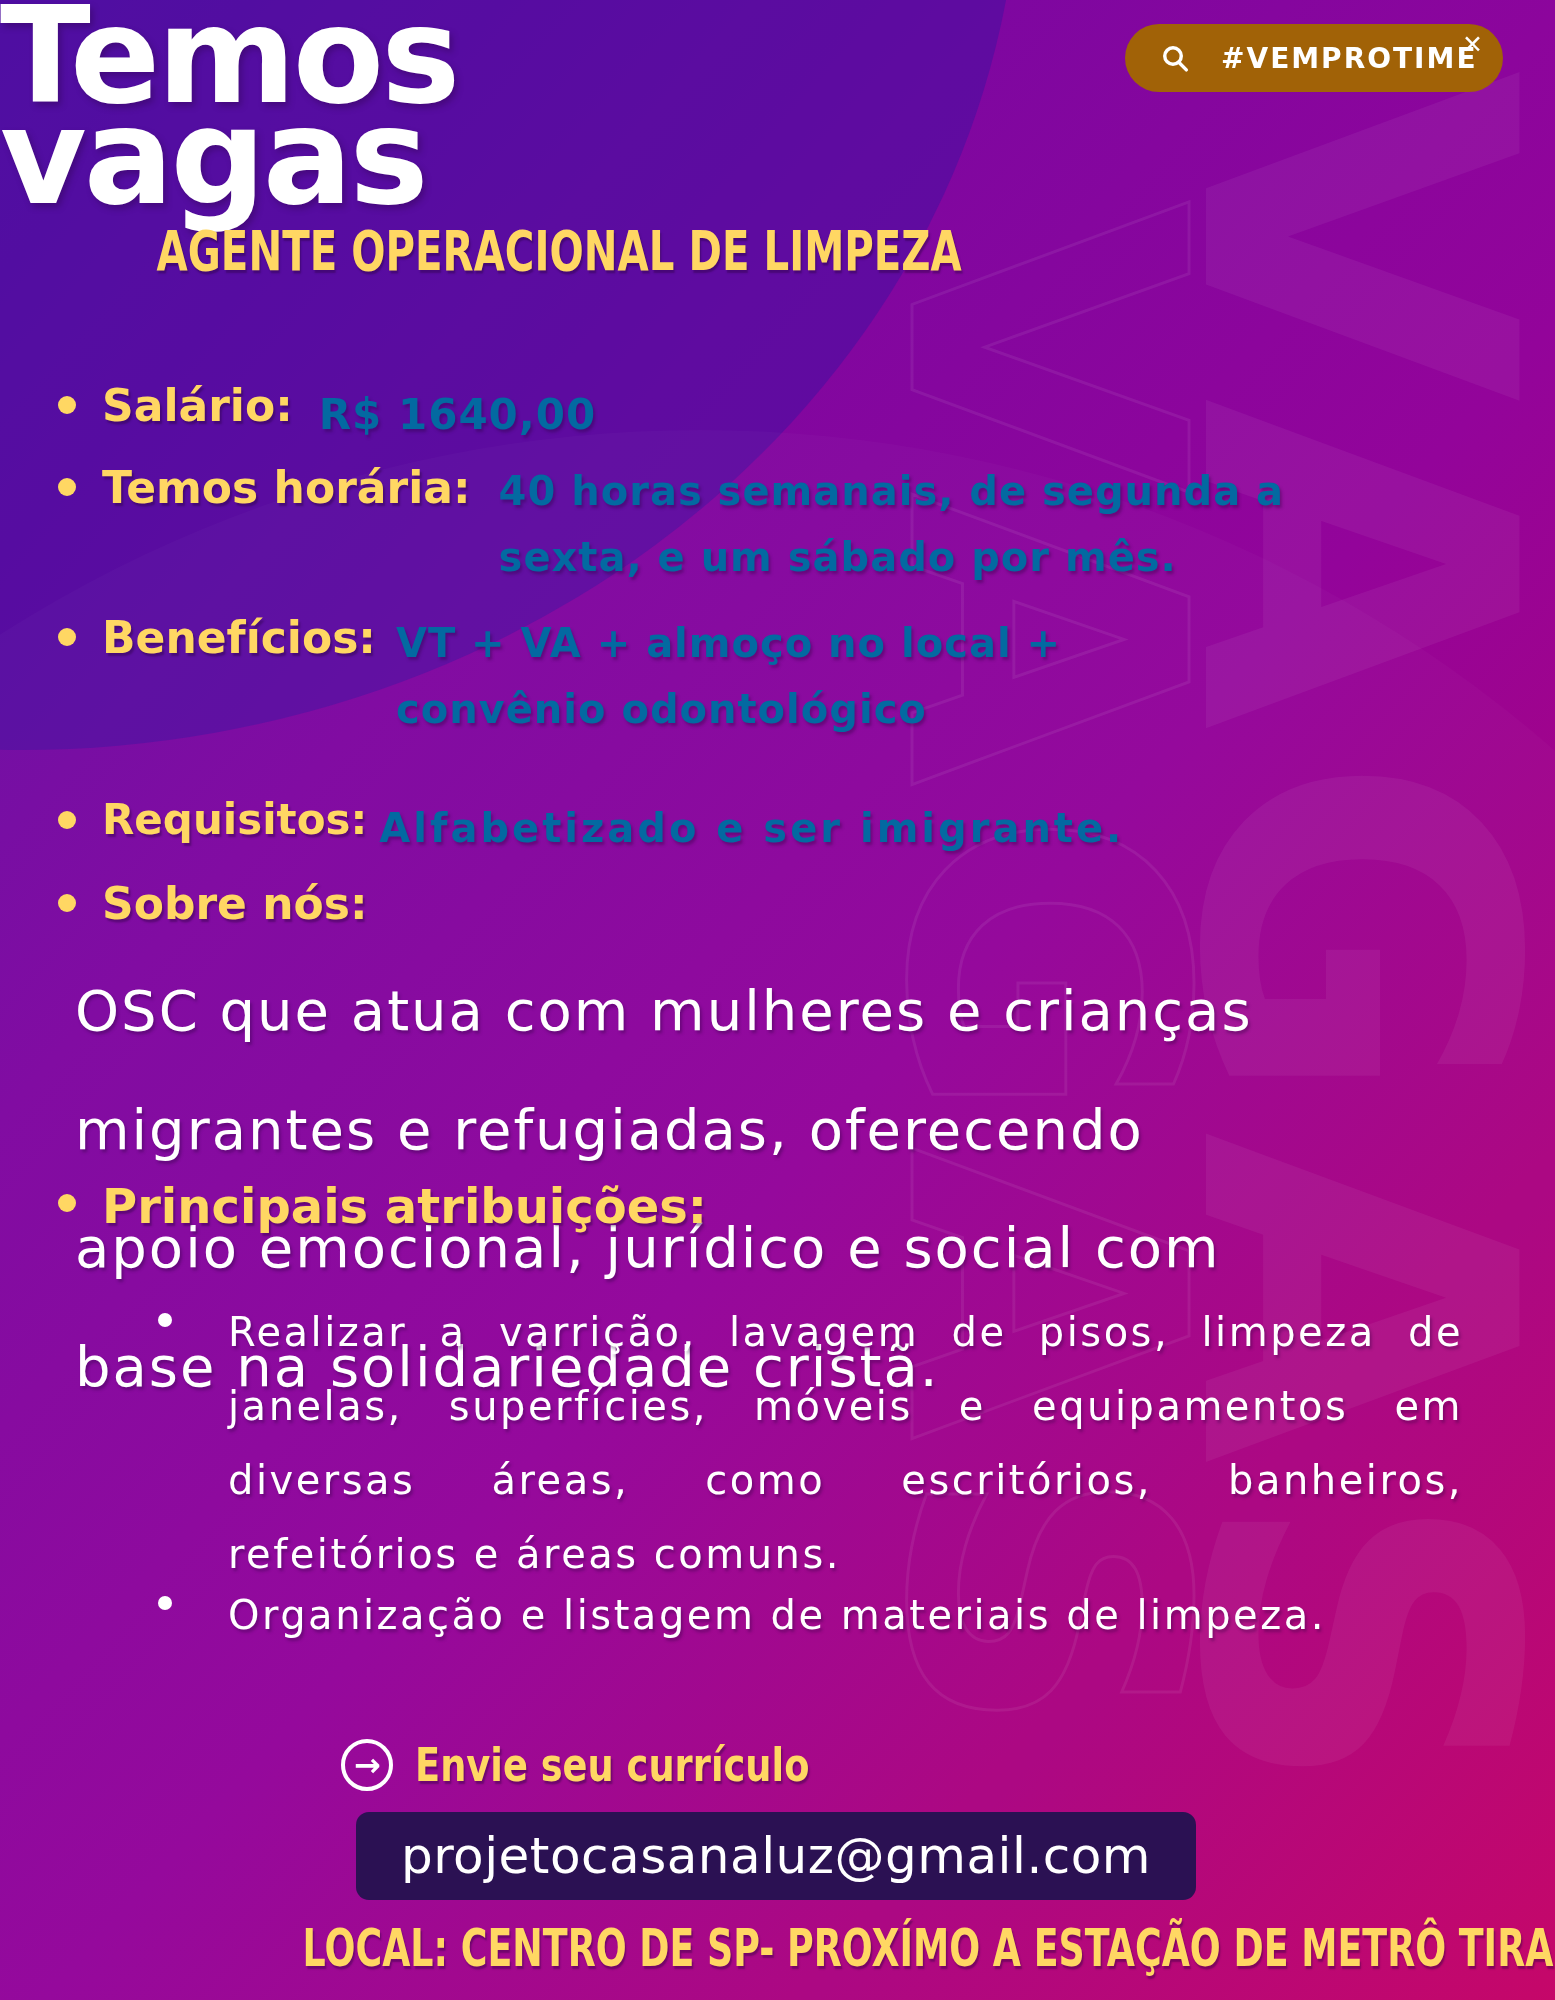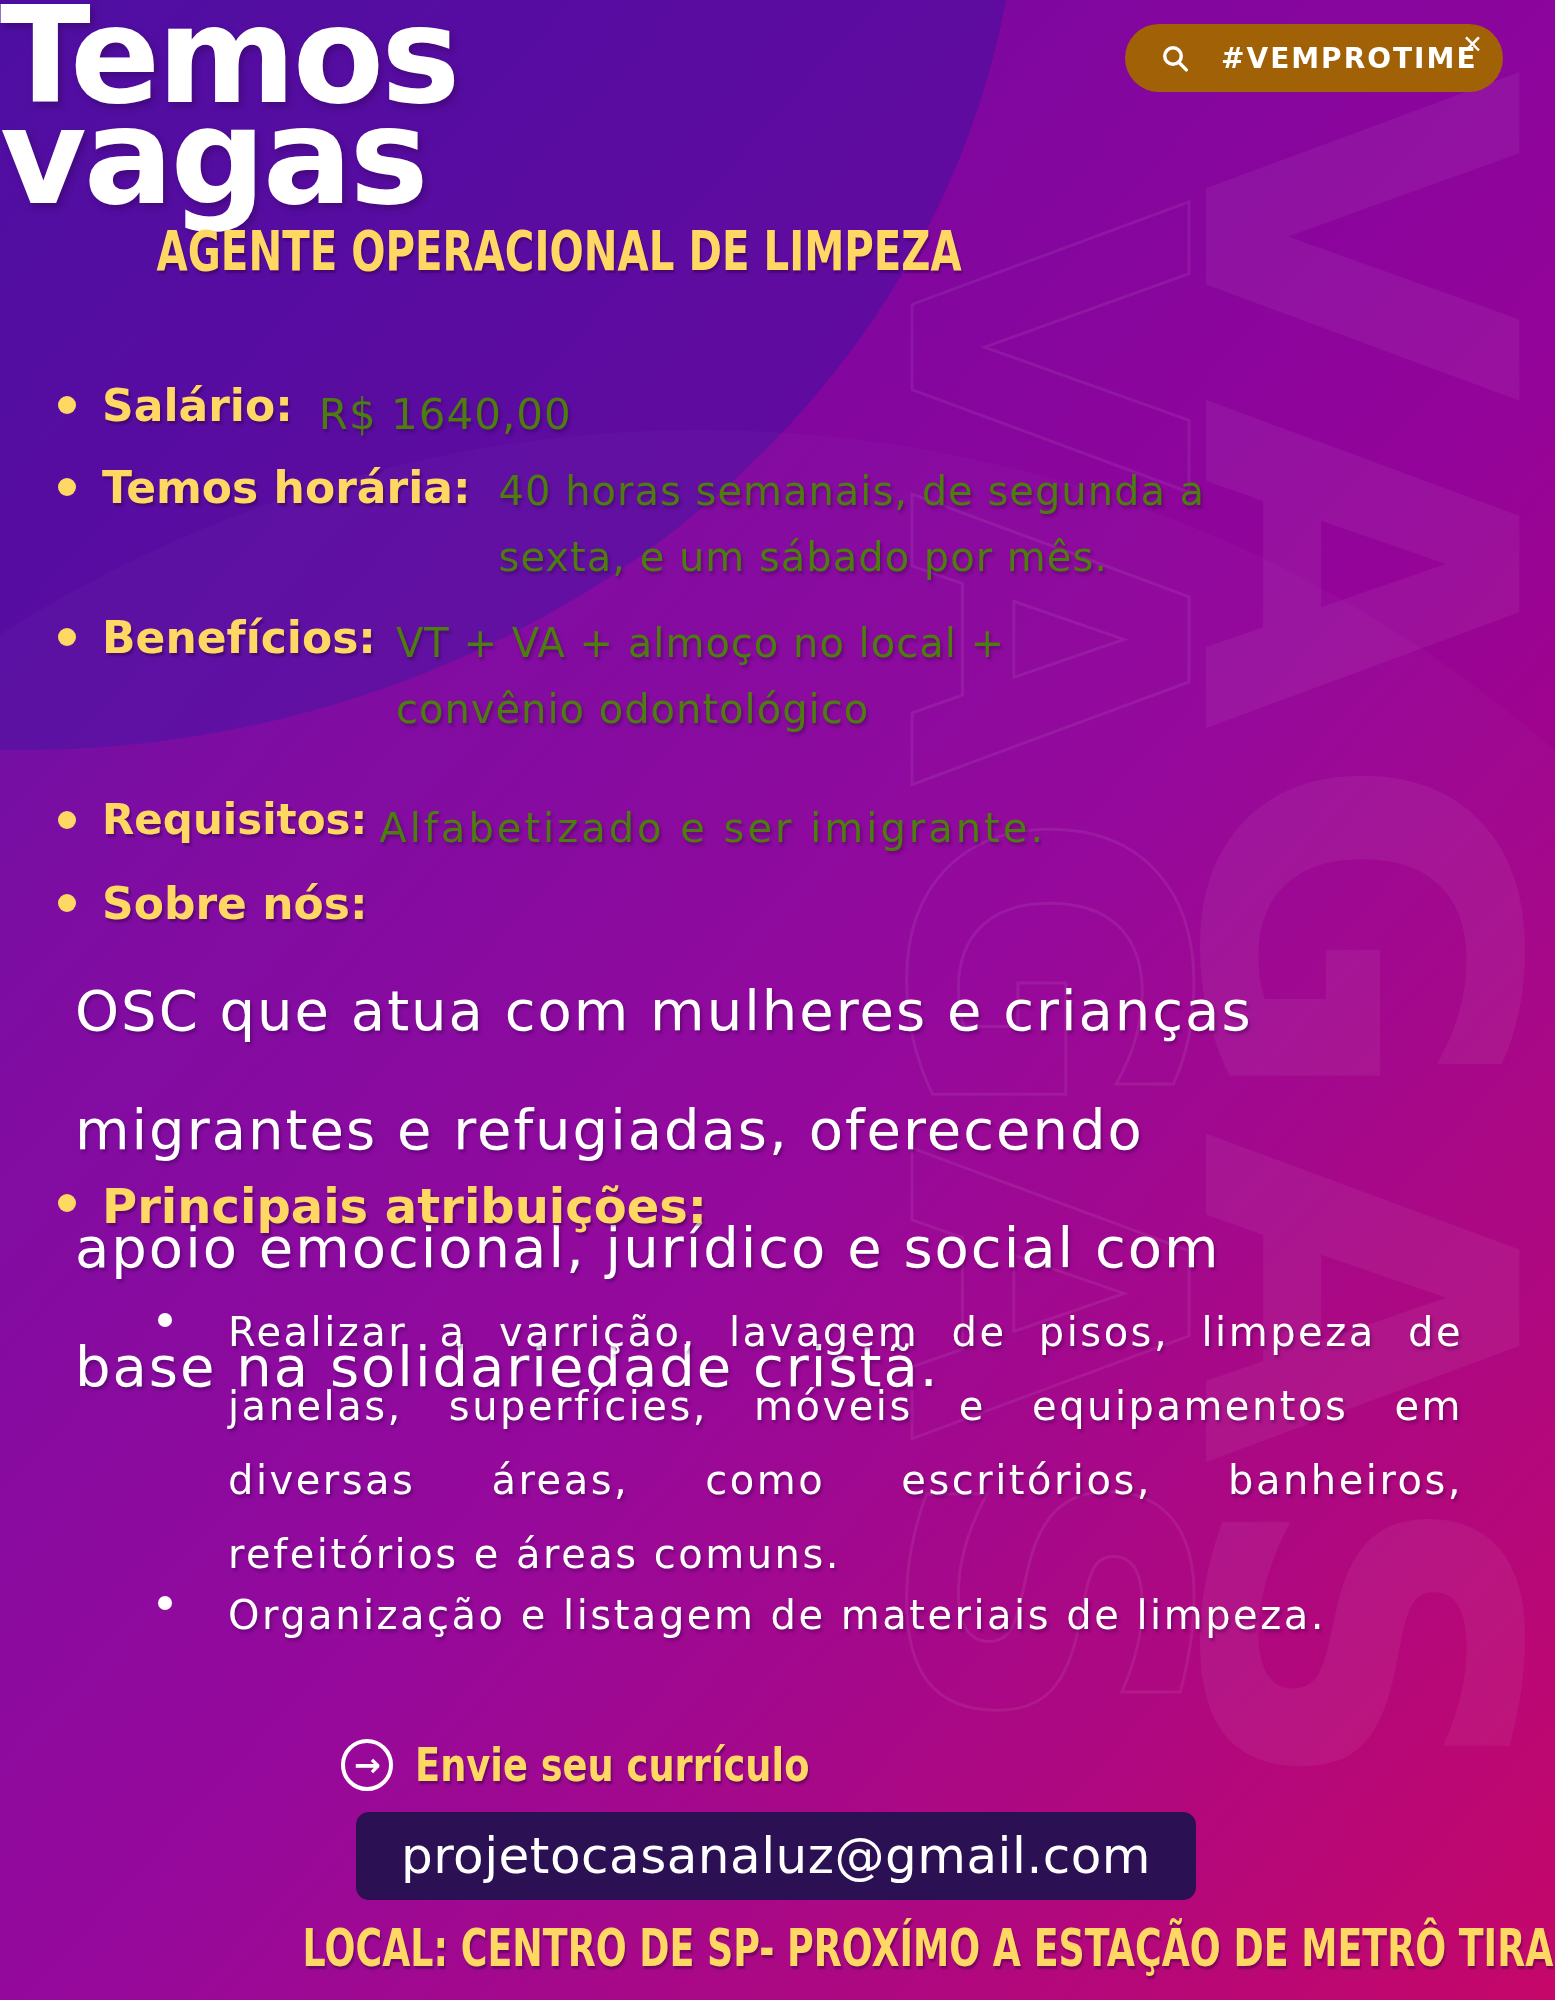--- a/index.html
+++ b/index.html
@@ -51,21 +51,21 @@
   }
   
   .row { position:absolute; left:58px; display:flex; align-items:flex-start; }
   .dot { width:18px; height:18px; border-radius:50%; background:#ffd763; flex:0 0 18px; margin:16px 26px 0 0; }
   .dot.small { width:14px; height:14px; flex-basis:14px; background:#ffffff; margin-top:18px; }
   .lbl {
     color:#ffd763; font-weight:700; font-size:44px; white-space:nowrap;
     text-shadow:2px 3px 2px rgba(40,0,60,0.4);
   }
   .val {
-    color:#4d7c0f; font-weight:400; font-size:40px; letter-spacing:1px;
+    color:#0369a1; font-weight:700; font-size:40px; letter-spacing:1px;
     text-shadow:2px 3px 3px rgba(40,0,60,0.35); line-height:1.65;
   }
   .about {
     position:absolute; left:75px; top:952px; width:1190px;
     color:#fff; font-size:56px; font-weight:500; letter-spacing:2px;
     line-height:2.12; text-shadow:2px 3px 3px rgba(40,0,60,0.35);
   }
   .duty { position:absolute; left:158px; display:flex; align-items:flex-start; }
   .duty .txt {
     width:1235px; color:#fff; font-size:40px; font-weight:500; letter-spacing:2.5px;

